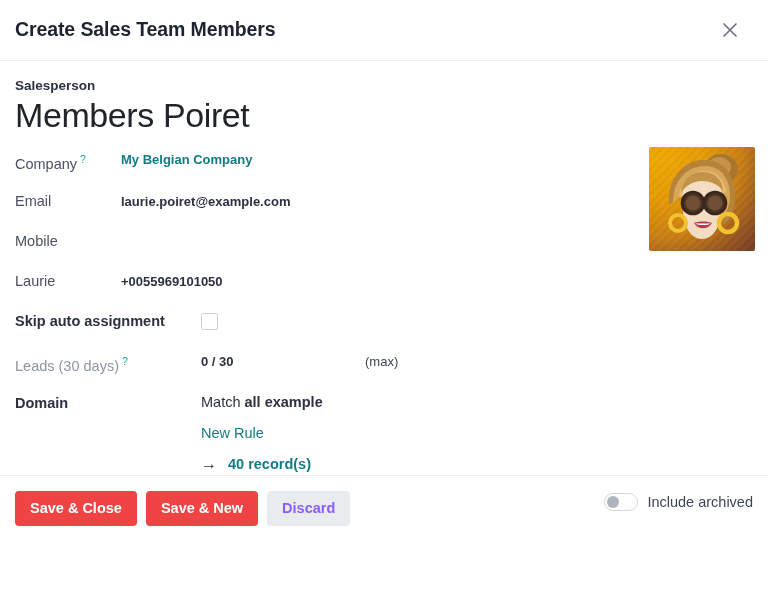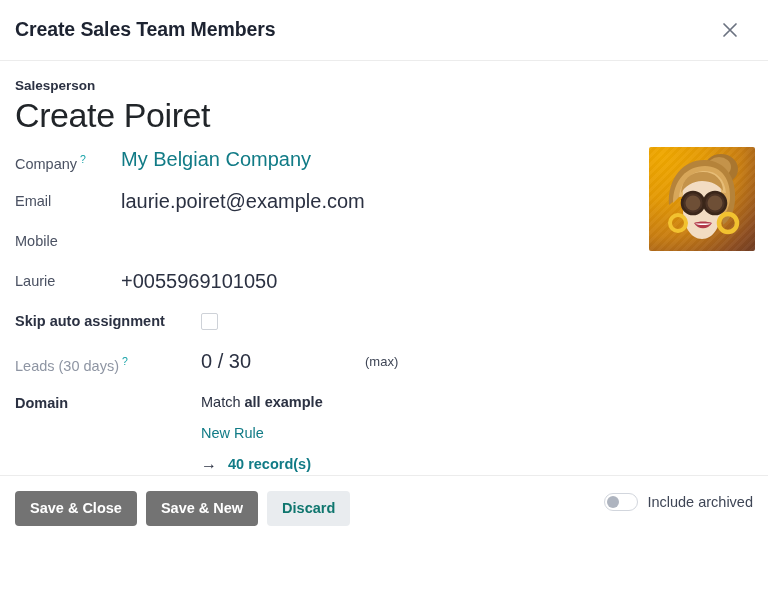--- a/index.html
+++ b/index.html
@@ -94,24 +94,25 @@
     flex: 0 0 106px;
     font-size: 14.5px;
     color: #4a5162;
     line-height: 21px;
     padding-top: 1px;
   }
   .flabel.bold { font-weight: bold; color: #2b3142; }
   .flabel.muted { color: #8e95a3; }
   .flabel.wide { width: 186px; flex: 0 0 186px; }
   .fvalue {
-    font-size: 20px;
+    font-size: 13px;
     color: #2b3142;
     line-height: 21px;
     padding-top: 1px;
+    font-weight: bold;
   }
   .help-q {
     color: #17a2a8;
     font-size: 10.5px;
     vertical-align: super;
     margin-left: 3px;
     cursor: pointer;
   }
   .link {
     color: #117b86;
@@ -179,22 +180,22 @@
   .btn {
     border: none;
     border-radius: 4px;
     font-family: "Liberation Sans", sans-serif;
     font-size: 14.5px;
     font-weight: bold;
     padding: 9px 15px;
     cursor: pointer;
     line-height: 1.2;
   }
-  .btn-primary { background: #737373; color: #ffffff; }
-  .btn-secondary { background: #e9ecef; color: #0f766e; }
+  .btn-primary { background: #ef4444; color: #ffffff; }
+  .btn-secondary { background: #e9ecef; color: #8b5cf6; }
 </style>
 </head>
 <body>
 
 <div class="dialog">
 
   <div class="dlg-header">
     <div class="dlg-title">Create Sales Team Members</div>
     <div class="spacer"></div>
     <div class="close-btn">
@@ -232,21 +233,21 @@
 
         <path d="M45 76 C49 83 59 83 63 76 C58 74 50 74 45 76 Z" fill="#b23a4a"></path>
         <path d="M46 76.5 C50 78.5 58 78.5 62 76.5 Z" fill="#ffffff"></path>
 
         <circle cx="29" cy="76" r="8" fill="none" stroke="#f2c230" stroke-width="4"></circle>
         <circle cx="79" cy="76" r="9" fill="none" stroke="#f2c230" stroke-width="4.5"></circle>
       </svg>
     </div>
 
     <div class="kicker">Salesperson</div>
-    <div class="record-name">Create Poiret</div>
+    <div class="record-name">Members Poiret</div>
 
     <div class="frow">
       <div class="flabel">
         <span>Company</span><span class="help-q">?</span>
       </div>
       <div class="fvalue link">My Belgian Company</div>
     </div>
 
     <div class="frow">
       <div class="flabel">Email</div>

